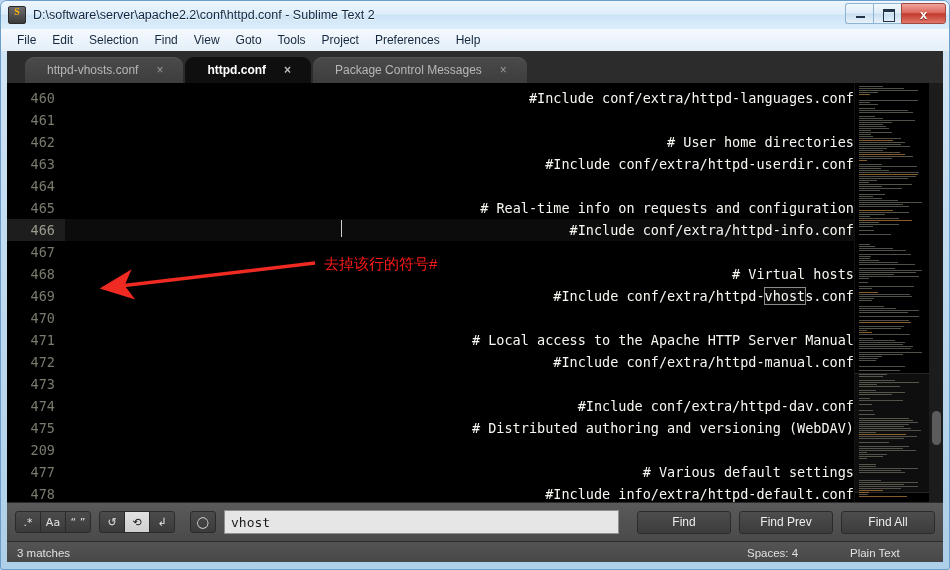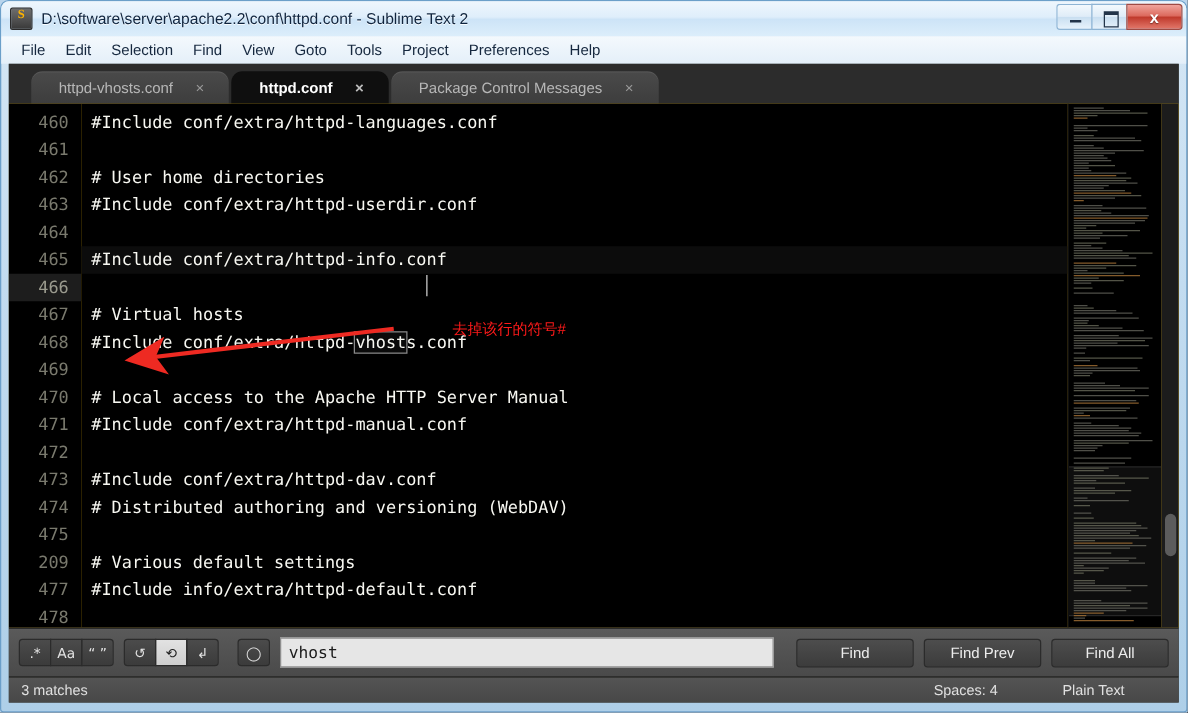--- a/index.html
+++ b/index.html
@@ -175,21 +175,21 @@
     color: #9a9a9a;
     font-size: 12px;
     margin-right: 20px;
   }
   .tab.active .tab-close { color: #bdbdbd; }
 
   
   .editor-wrap {
     position: relative;
     height: 419px;
-    background: #eab308;
+    background: #ffffff;
     display: flex;
   }
   .gutter {
     width: 58px;
     flex: 0 0 58px;
     background: #000000;
     padding-top: 4px;
     position: relative;
   }
   .code {
@@ -211,20 +211,21 @@
     text-align: right;
     padding-right: 10px;
   }
   .ln.cur {
     background: #1d1d1d;
     color: #9a9a8e;
   }
   .cl {
     color: #f8f8f2;
     padding-left: 8px;
+    text-align: right;
   }
   .cl.cur { background: #0c0c0c; }
 
   
   .match-box {
     outline: 1px solid #8a8a8a;
     outline-offset: 0px;
     background: rgba(255,255,255,0.04);
   }
 
@@ -233,25 +234,24 @@
     position: absolute;
     width: 1px;
     height: 17px;
     background: #cfcfcf;
   }
 
   
   .anno-text {
     position: absolute;
     color: #ff1a1a;
-    font-size: 12px;
+    font-size: 15px;
     font-family: Liberation Sans, sans-serif;
     white-space: nowrap;
     pointer-events: none;
-    margin-left: 38px;
   }
   .anno-svg {
     position: absolute;
     left: 0; top: 0;
     pointer-events: none;
   }
 
   
   .minimap {
     width: 74px;
@@ -464,20 +464,21 @@
           </defs>
           <line x1="250" y1="180" x2="38" y2="205" stroke="#ee2a22" stroke-width="3.4" marker-end="url(#ah)"></line>
         </svg>
 
         <div class="anno-text" style="left:259px; top:172px;">去掉该行的符号#</div>
       <div class="cl">#Include conf/extra/httpd-languages.conf</div>
           <div class="cl"></div>
           <div class="cl"># User home directories</div>
           <div class="cl">#Include conf/extra/httpd-userdir.conf</div>
           <div class="cl"></div>
+          <div class="cl"># Real-time info on requests and configuration</div>
           <div class="cl cur">#Include conf/extra/httpd-info.conf</div>
           <div class="cl"></div>
           <div class="cl"># Virtual hosts</div>
           <div class="cl"><span>#Include conf/extra/httpd-</span><span class="match-box">vhost</span><span>s.conf</span></div>
           <div class="cl"></div>
           <div class="cl"># Local access to the Apache HTTP Server Manual</div>
           <div class="cl">#Include conf/extra/httpd-manual.conf</div>
           <div class="cl"></div>
           <div class="cl">#Include conf/extra/httpd-dav.conf</div>
           <div class="cl"># Distributed authoring and versioning (WebDAV)</div>

